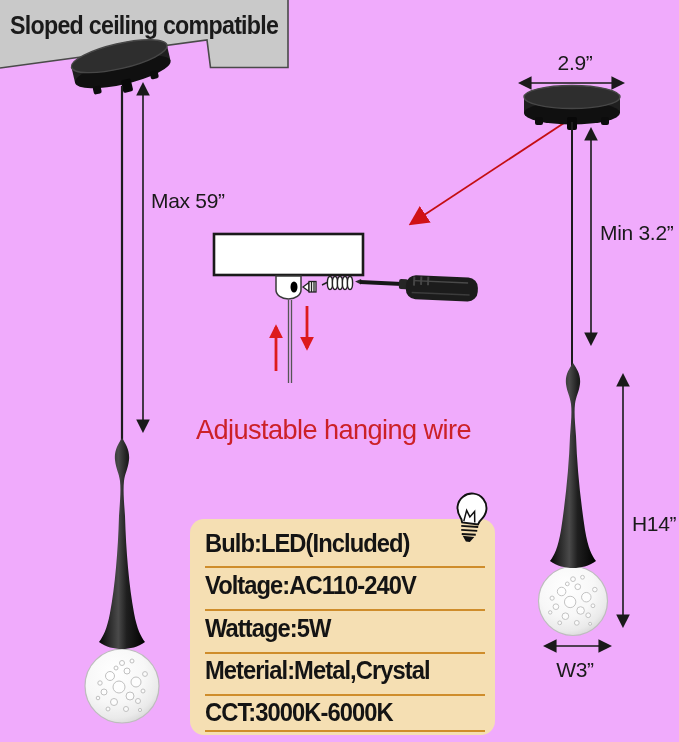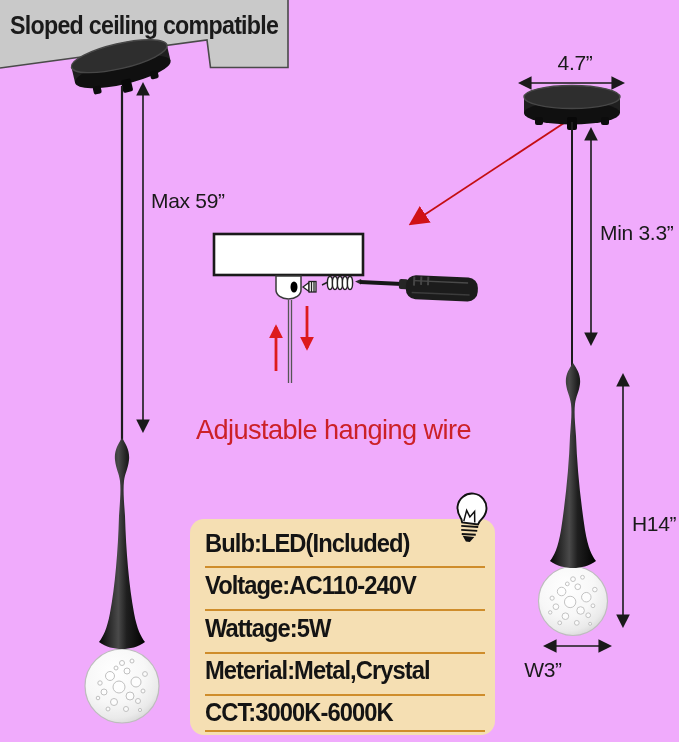--- a/index.html
+++ b/index.html
@@ -181,27 +181,27 @@
       <line x1="463" y1="531" x2="479" y2="530"></line>
       <line x1="464" y1="535" x2="478" y2="534"></line>
       <path d="M467,537.5 h8 l-2.5,3.5 h-3 z" fill="#111"></path>
     </g>
   </svg>
 
   <div class="abs label ceiling-label" style="left:10px;top:11px;">Sloped ceiling compatible</div>
 
   <div class="abs label meas" style="left:151px;top:148px;margin-top:41px;">Max 59”</div>
 
-  <div class="abs label meas txt-center" style="left:545px;top:51px;width:60px;">4.7”</div>
-
-  <div class="abs label meas" style="left:600px;top:221px;">Min 3.3”</div>
+  <div class="abs label meas txt-center" style="left:545px;top:51px;width:60px;">2.9”</div>
+
+  <div class="abs label meas" style="left:600px;top:221px;">Min 3.2”</div>
 
   <div class="abs label meas" style="left:632px;top:512px;">H14”</div>
 
-  <div class="abs label meas txt-center" style="left:515px;top:658px;width:56px;">W3”</div>
+  <div class="abs label meas txt-center" style="left:547px;top:658px;width:56px;">W3”</div>
 
   <div class="abs label caption-red" style="left:196px;top:414px;">Adjustable hanging wire</div>
 
   <div class="abs" style="left:190px;top:519px;width:278px;height:216px;">
     <div class="spec-row-text" style="top:10px;">Bulb:LED(Included)</div>
     <div class="spec-underline" style="top:47px;"></div>
     <div class="spec-row-text" style="top:52px;">Voltage:AC110-240V</div>
     <div class="spec-underline" style="top:90px;"></div>
     <div class="spec-row-text" style="top:95px;">Wattage:5W</div>
     <div class="spec-underline" style="top:133px;"></div>

